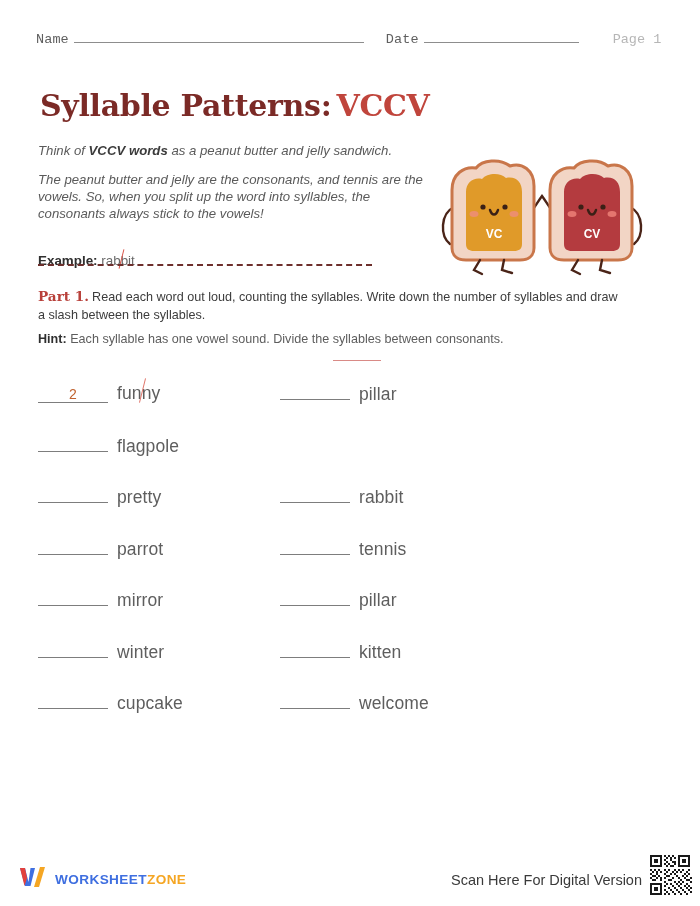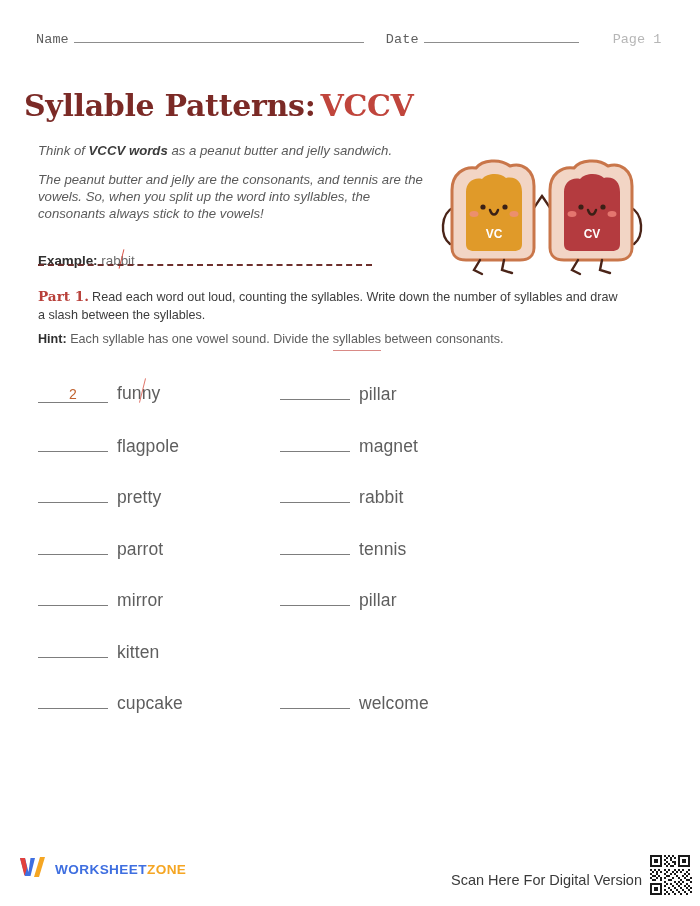--- a/index.html
+++ b/index.html
@@ -49,21 +49,21 @@
   .hdr-date { margin-left: 22px; }
   .hdr-page {
     margin-left: 34px;
     font-size: 13.5px;
     color: #b6b6b6;
   }
 
   
   .title {
     position: absolute;
-    left: 24px;
+    left: 40px;
     top: 88px;
     font-family: "DejaVu Serif", serif;
     font-weight: bold;
     font-size: 30px;
     letter-spacing: -0.3px;
     white-space: nowrap;
   }
   .title .t-main { color: #7b2a26; }
   .title .t-accent { color: #c0453c; margin-left: 5px; }
 
@@ -128,21 +128,21 @@
     color: #b8403a;
     margin-right: 3px;
   }
   .hint-line {
     margin-top: 7px;
     color: #5d5d5d;
   }
   .hint-line b { color: #2f2f2f; font-weight: bold; }
   .u-red {
     border-bottom: 1.4px solid #d98a86;
-    padding-bottom: 4px;
+    padding-bottom: 14px;
   }
 
   
   .words {
     position: absolute;
     left: 38px;
     top: 383px;
     width: 600px;
   }
   .word-row {
@@ -194,21 +194,21 @@
   
   .footer {
     position: absolute;
     left: 0; right: 0;
     bottom: 0;
     height: 58px;
   }
   .logo {
     position: absolute;
     left: 18px;
-    bottom: 24px;
+    bottom: 14px;
     display: flex;
     align-items: center;
     justify-content: flex-end;
   }
   .logo-mark { margin-right: 7px; }
   .logo-text {
     font-size: 13.6px;
     font-weight: bold;
     letter-spacing: 0.4px;
   }
@@ -327,24 +327,20 @@
         <div class="word-cell">
           <span class="blank"></span>
           <span class="word">pillar</span>
         </div>
       </div>
       <div class="word-row">
         <div class="word-cell">
           <span class="blank"></span>
           <span class="word">flagpole</span>
         </div>
-        <div class="word-cell">
-          <span class="blank"></span>
-          <span class="word">magnet</span>
-        </div>
       </div>
       <div class="word-row">
         <div class="word-cell">
           <span class="blank"></span>
           <span class="word">pretty</span>
         </div>
         <div class="word-cell">
           <span class="blank"></span>
           <span class="word">rabbit</span>
         </div>
@@ -363,20 +359,24 @@
         <div class="word-cell">
           <span class="blank"></span>
           <span class="word">mirror</span>
         </div>
         <div class="word-cell">
           <span class="blank"></span>
           <span class="word">pillar</span>
         </div>
       </div>
       <div class="word-row">
+        <div class="word-cell">
+          <span class="blank"></span>
+          <span class="word">winter</span>
+        </div>
         <div class="word-cell">
           <span class="blank"></span>
           <span class="word">kitten</span>
         </div>
       </div>
       <div class="word-row">
         <div class="word-cell">
           <span class="blank"></span>
           <span class="word">cupcake</span>
         </div>

